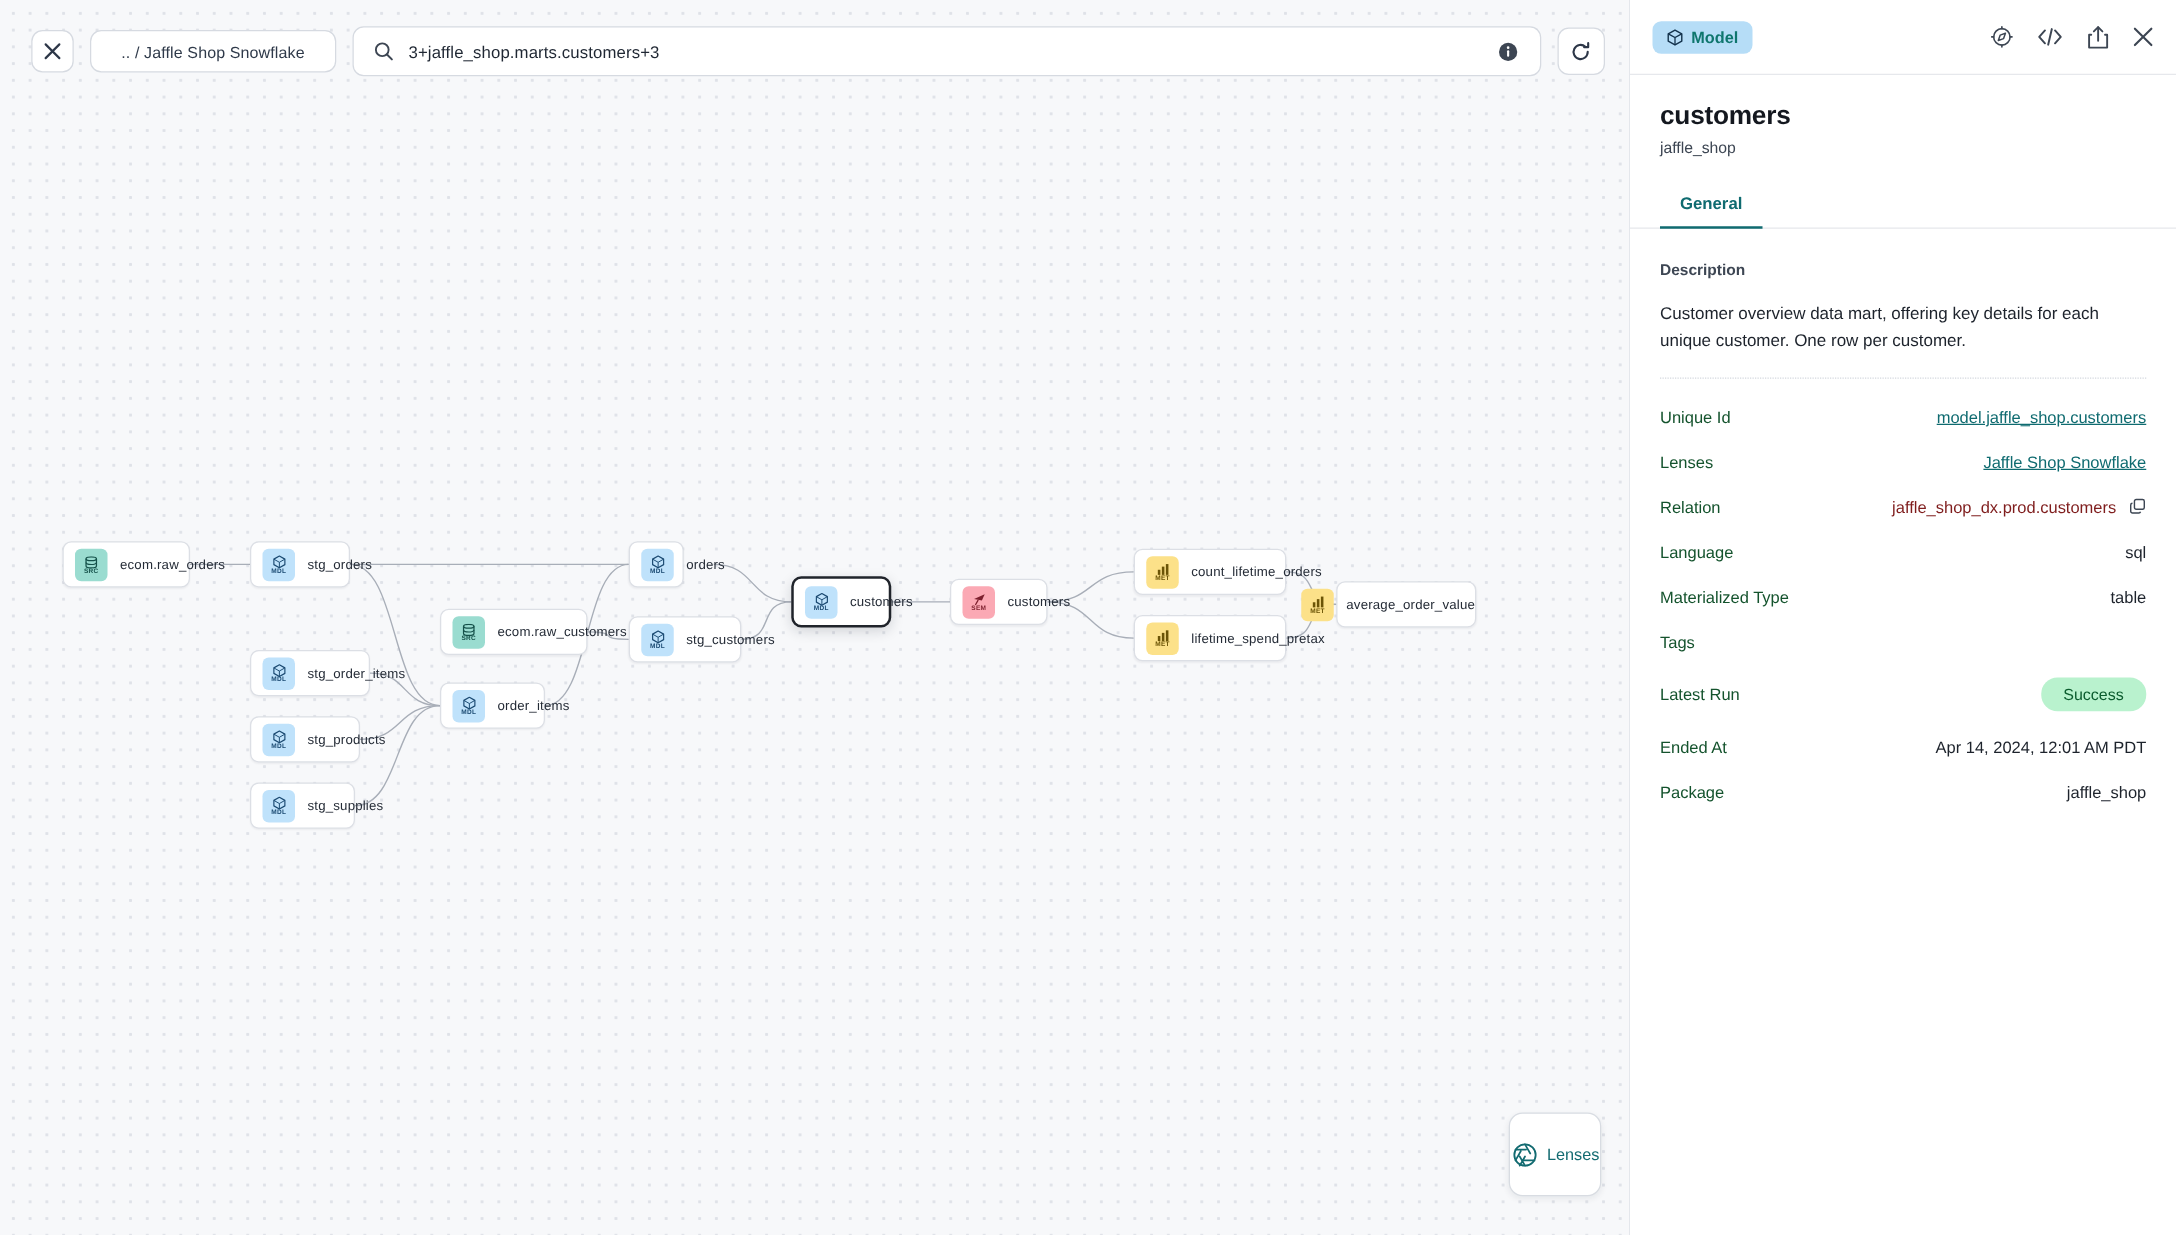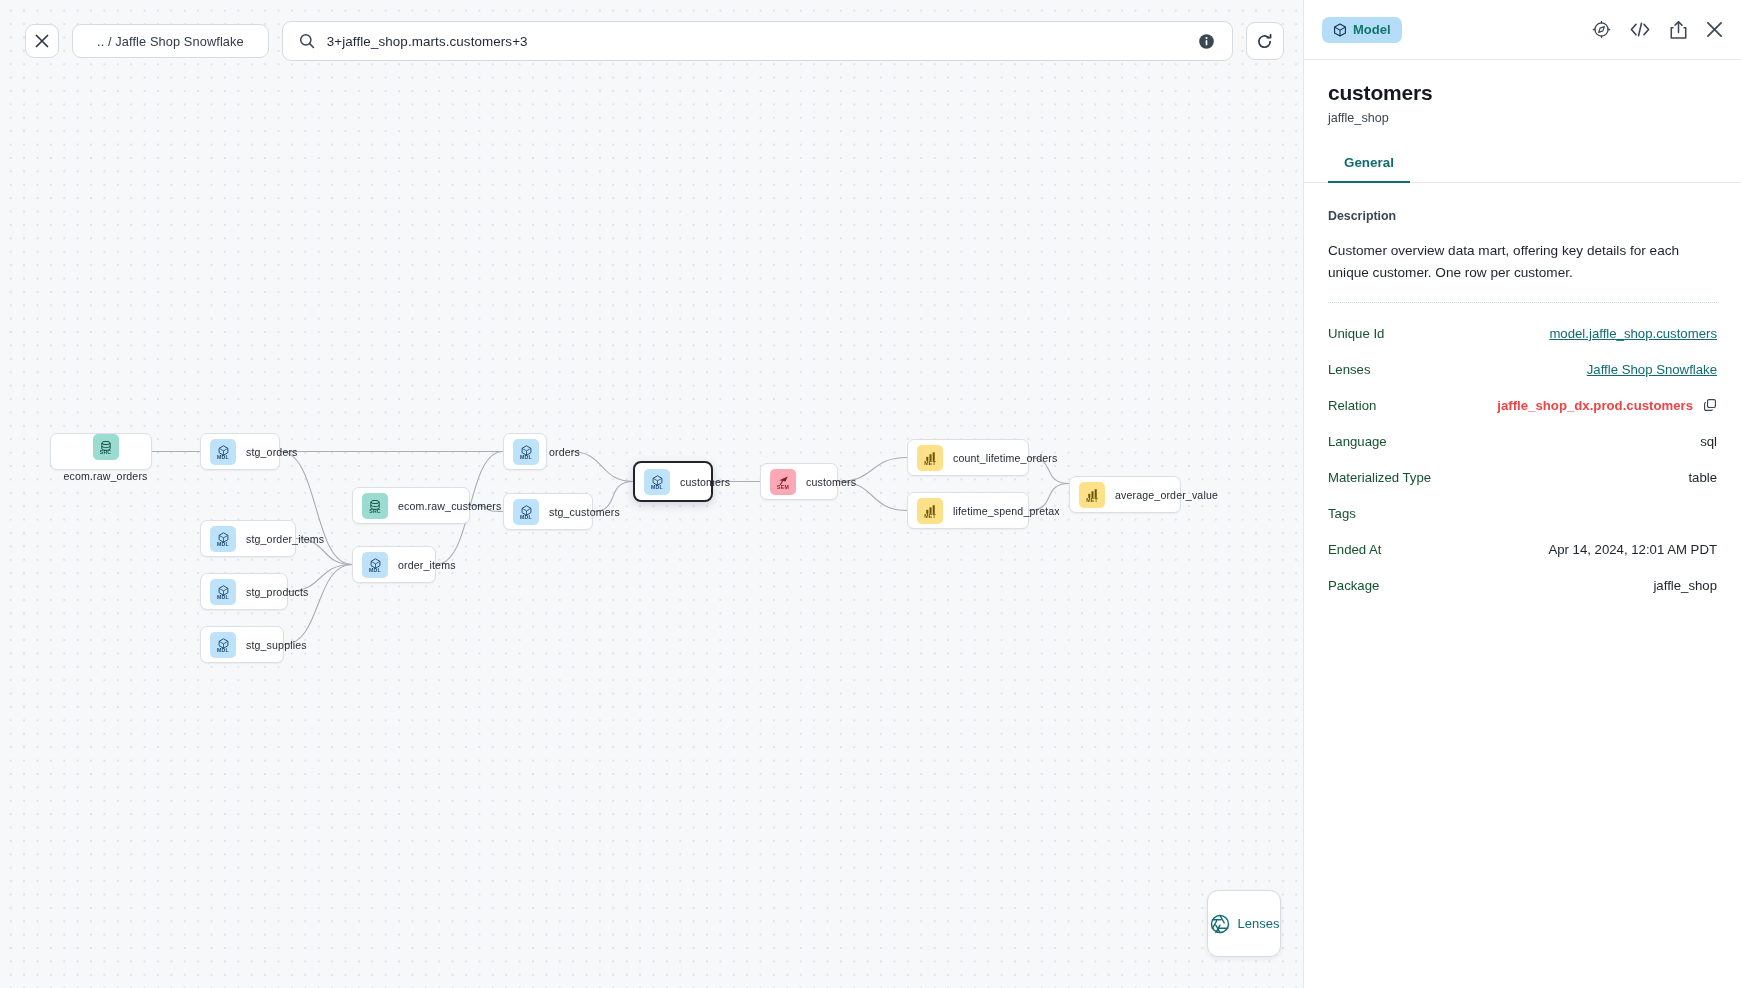--- a/index.html
+++ b/index.html
@@ -118,21 +118,21 @@
   #desc-text { margin-top:17px; font-size:13.6px; line-height:1.63; color:#1d232c; }
   #desc-rule { border-top:1px dotted #d3d7de; margin:18px 0 0 0; }
 
   .row {
     display:flex; align-items:center; justify-content:space-between;
     min-height:36px; padding: 0 0;
   }
   .row .k { font-size:13.2px; color:#14532d; }
   .row .v { font-size:13.2px; color:#1d232c; text-align:right; }
   .row .v.link { color:#0f6b70; text-decoration:underline; cursor:pointer; }
-  .row .v.linkplain { color:#ef4444; display:flex; align-items:center; gap:10px; cursor:pointer;font-weight:bold; }
+  .row .v.linkplain { color:#7f1d1d; display:flex; align-items:center; gap:10px; cursor:pointer; }
   .chip-grey { background:#eef0f3; border-radius:4px; padding: 4px 10px; font-size:13.2px; color:#1d232c; }
   .chip-green {
     background:#b9f2ce; color:#0b5c2e; border-radius:13px;
     padding:6px 18px; font-size:12.8px;
   }
   .copy-icon { cursor:pointer; display:flex; }
 </style>
 </head>
 <body>
 
@@ -151,21 +151,21 @@
         <path d="M 436 564.5 C 472.85 564.5, 466.15 451.5, 503 451.5" fill="none" stroke="#a8aeb8" stroke-width="1.1"></path>
         <path d="M 571 451.5 C 605.1 451.5, 598.9 481.5, 633 481.5" fill="none" stroke="#a8aeb8" stroke-width="1.1"></path>
         <path d="M 593 511.5 C 621 511.5, 605 481.5, 633 481.5" fill="none" stroke="#a8aeb8" stroke-width="1.1"></path>
         <path d="M 713 481.5 C 741 481.5, 732 481.5, 760 481.5" fill="none" stroke="#a8aeb8" stroke-width="1.1"></path>
         <path d="M 838 481.5 C 875.95 481.5, 869.05 457.5, 907 457.5" fill="none" stroke="#a8aeb8" stroke-width="1.1"></path>
         <path d="M 838 481.5 C 875.95 481.5, 869.05 510.5, 907 510.5" fill="none" stroke="#a8aeb8" stroke-width="1.1"></path>
         <path d="M 1029 457.5 C 1057 457.5, 1041 483.5, 1069 483.5" fill="none" stroke="#a8aeb8" stroke-width="1.1"></path>
         <path d="M 1029 510.5 C 1057 510.5, 1041 483.5, 1069 483.5" fill="none" stroke="#a8aeb8" stroke-width="1.1"></path>
       </svg>
     <div id="graph">
-        <div class="node" style="left: 50px; top: 433px; width: 102px; height: 37px; flex-direction: column;">
+        <div class="node" style="left: 50px; top: 433px; width: 102px; height: 37px;">
           <span class="badge src">
             <span class="bi"><svg width="12" height="10" viewBox="0 0 14 12">
                 <ellipse cx="7" cy="2.4" rx="5" ry="1.9" fill="none" stroke="currentColor" stroke-width="1.2"></ellipse>
                 <path d="M2 2.4 L2 9.3 C2 10.4 4.2 11.2 7 11.2 C9.8 11.2 12 10.4 12 9.3 L12 2.4" fill="none" stroke="currentColor" stroke-width="1.2"></path>
                 <path d="M2 6 C2 7.1 4.2 7.9 7 7.9 C9.8 7.9 12 7.1 12 6" fill="none" stroke="currentColor" stroke-width="1.1"></path>
               </svg></span>
             <span class="bt">SRC</span>
           </span>
           <span class="node-label">ecom.raw_orders</span>
         </div>
@@ -285,21 +285,21 @@
           <span class="badge met">
             <span class="bi"><svg width="11" height="11" viewBox="0 0 14 14">
                 <rect x="1.6" y="7.4" width="2.6" height="5.2" fill="currentColor"></rect>
                 <rect x="5.7" y="4.2" width="2.6" height="8.4" fill="currentColor"></rect>
                 <rect x="9.8" y="1.6" width="2.6" height="11" fill="currentColor"></rect>
               </svg></span>
             <span class="bt">MET</span>
           </span>
           <span class="node-label">lifetime_spend_pretax</span>
         </div>
-        <div class="node" style="left: 1069px; top: 476px; width: 112px; height: 37px;">
+        <div class="node" style="left: 1069px; top: 465px; width: 112px; height: 37px; justify-content: flex-end;">
           <span class="badge met">
             <span class="bi"><svg width="11" height="11" viewBox="0 0 14 14">
                 <rect x="1.6" y="7.4" width="2.6" height="5.2" fill="currentColor"></rect>
                 <rect x="5.7" y="4.2" width="2.6" height="8.4" fill="currentColor"></rect>
                 <rect x="9.8" y="1.6" width="2.6" height="11" fill="currentColor"></rect>
               </svg></span>
             <span class="bt">MET</span>
           </span>
           <span class="node-label">average_order_value</span>
         </div>
@@ -427,20 +427,24 @@
         <span class="v">sql</span>
       </div>
       <div class="row">
         <span class="k">Materialized Type</span>
         <span class="v">table</span>
       </div>
       <div class="row">
         <span class="k">Tags</span>
         <span class="v"></span>
       </div>
+      <div class="row" style="min-height:48px;">
+        <span class="k">Latest Run</span>
+        <span class="chip-green">Success</span>
+      </div>
       <div class="row">
         <span class="k">Ended At</span>
         <span class="v">Apr 14, 2024, 12:01 AM PDT</span>
       </div>
       <div class="row">
         <span class="k">Package</span>
         <span class="v">jaffle_shop</span>
       </div>
     </div>
   </div>

